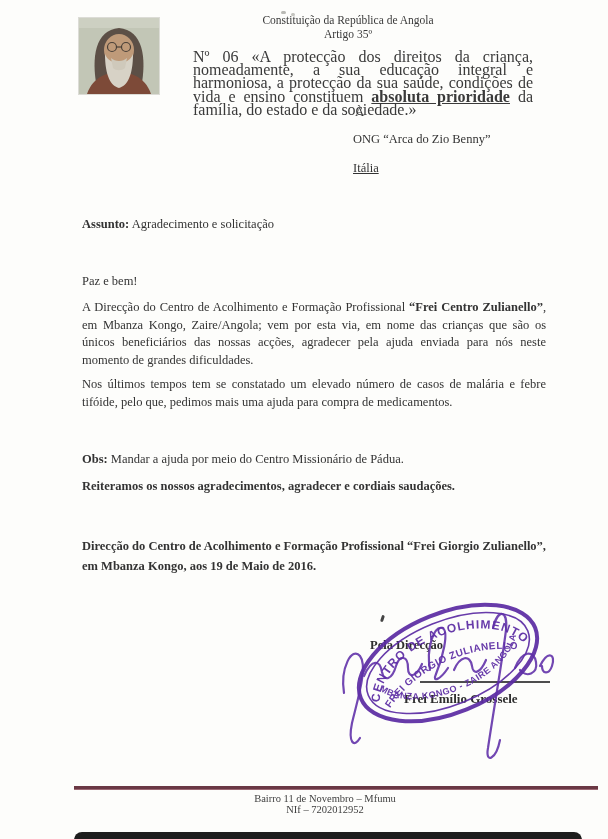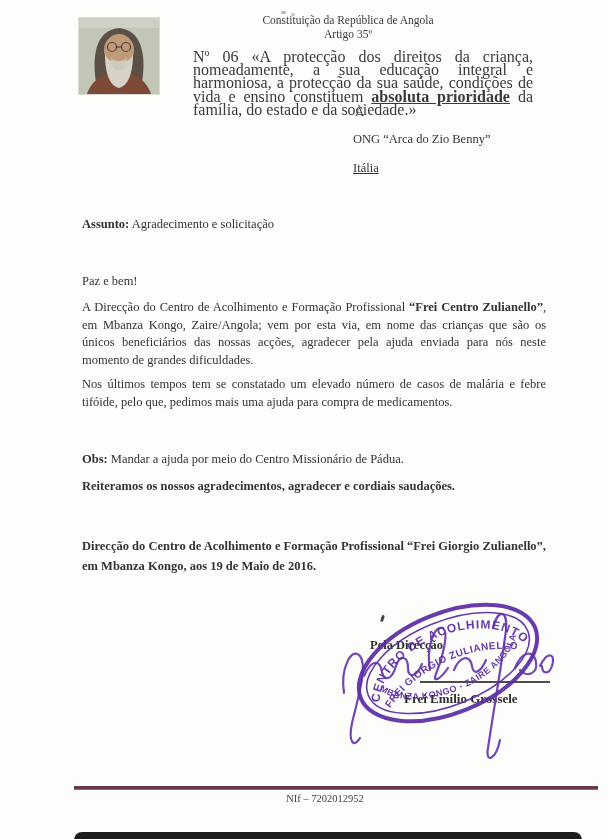--- a/index.html
+++ b/index.html
@@ -142,15 +142,16 @@
       <path d="M 124,72 C 130,58 140,56 142,68 C 143,77 150,76 156,62"></path>
       <path d="M 163,30 C 168,10 178,12 176,32 C 172,64 164,110 158,150 C 155,166 166,162 170,142"></path>
       <path d="M 185,70 C 192,52 204,52 206,64 C 208,76 196,80 190,72"></path>
       <path d="M 210,68 C 218,52 226,56 222,68 C 219,77 212,76 212,68"></path>
     </g>
   </svg>
 </div>
 
 <div class="abs footer-rule"></div>
 <div class="abs footer-text center">
+  <div>Bairro 11 de Novembro – Mfumu</div>
   <div>NIf – 7202012952</div>
 </div>
 <div class="abs bottom-bar"></div>
 
 </body></html>

